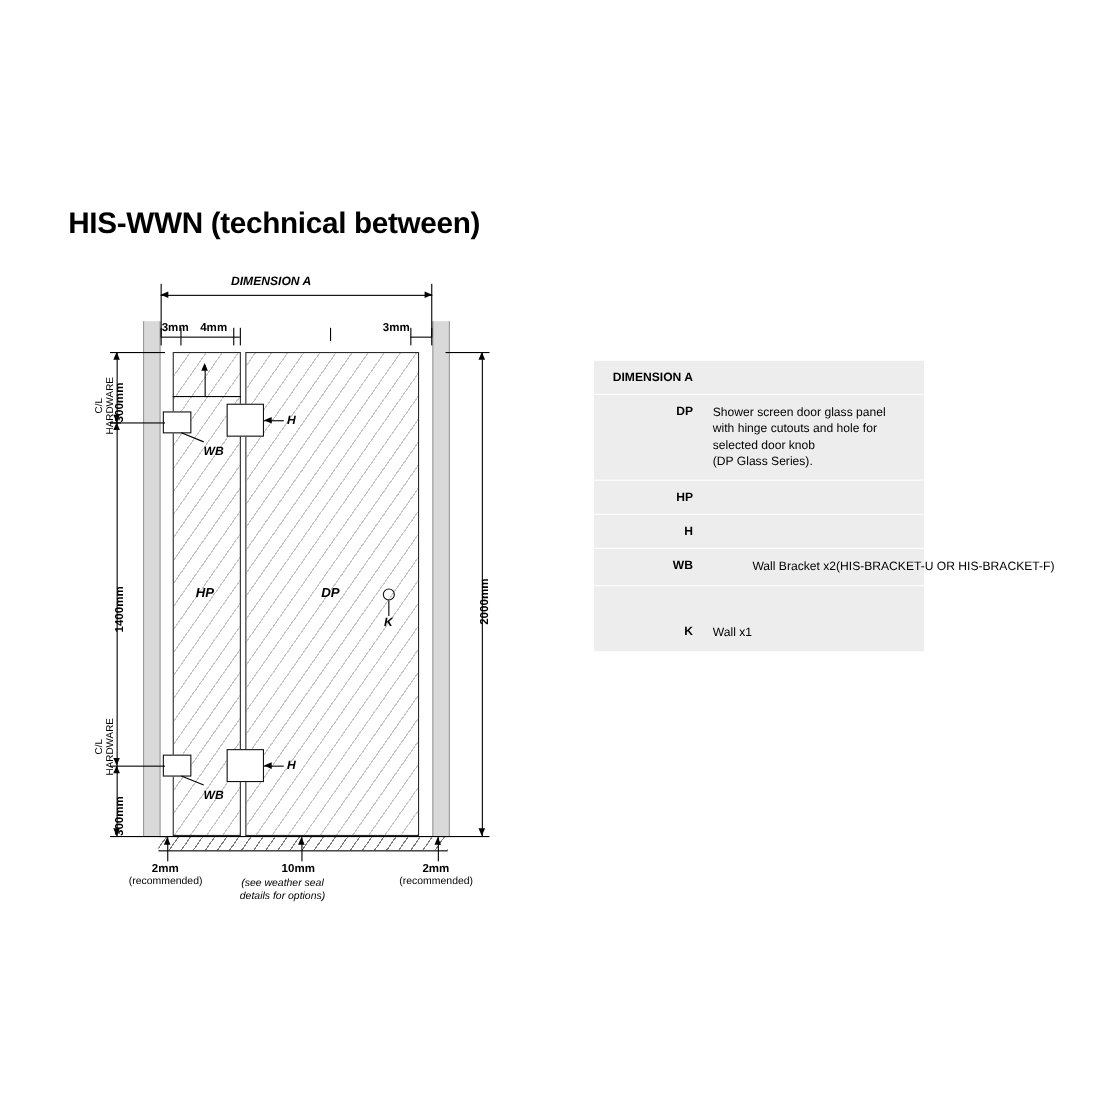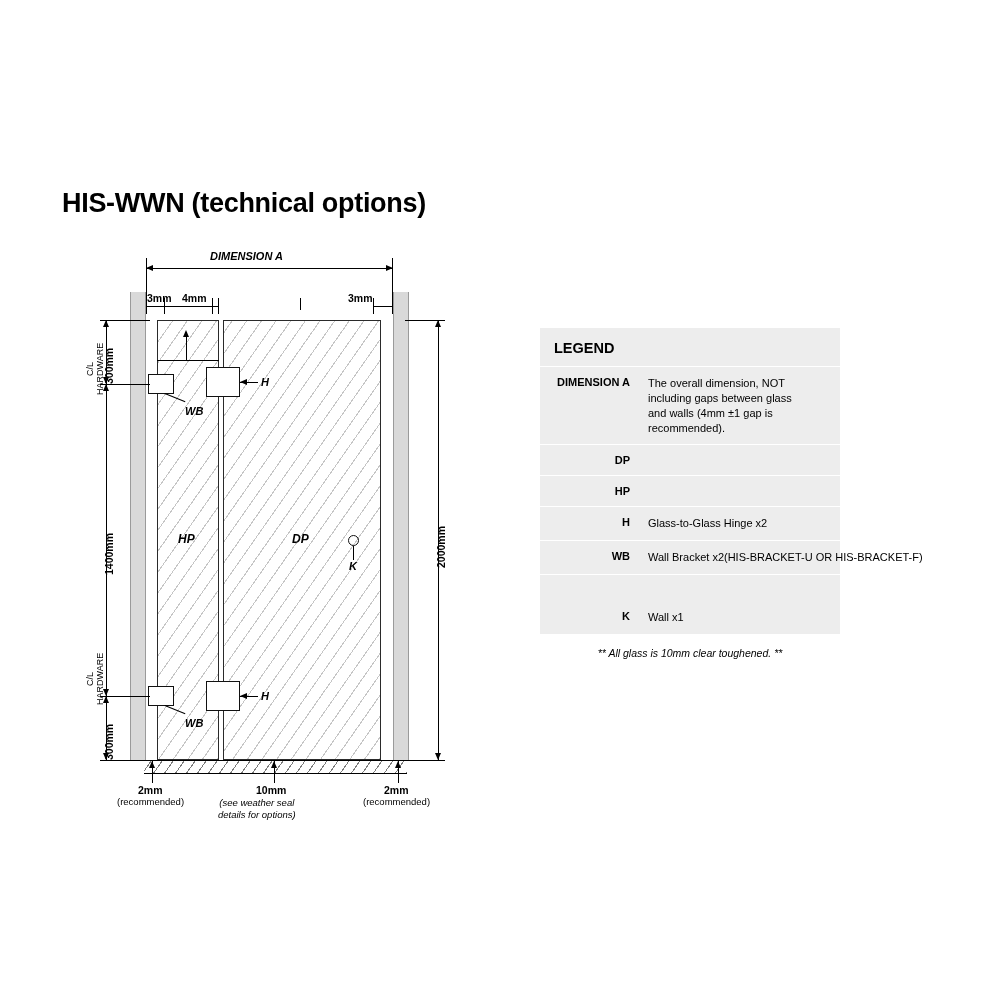--- a/index.html
+++ b/index.html
@@ -160,34 +160,34 @@
     font-weight: bold;
     font-size: 11px;
     box-sizing: border-box;
   }
   .legend-val {
     padding: 9px 8px 9px 8px;
     line-height: 1.35;
     font-size: 11px;
     white-space: pre-line;
   }
-  .legend-row.wide .legend-val { white-space: nowrap; }
+  .legend-row.wide .legend-val { white-space: nowrap; margin-left: 36px; }
   .legend-spacer { height: 26px; }
   #legend-note {
     text-align: center;
     font-style: italic;
     font-size: 10.5px;
     padding: 12px 4px 13px 4px;
     background: #ffffff;
   }
 </style>
 </head>
 <body>
 
-<div id="page-title">HIS-WWN (technical options)</div>
+<div id="page-title">HIS-WWN (technical between)</div>
 
 <div id="drawing">
 
   <div class="wall" style="left:70px; top:42px; width:14px; height:468px;"></div>
   <div class="wall" style="left:333px; top:42px; width:14px; height:468px;"></div>
 
   <div class="vline" style="left:86px; top:8px; height:48px;"></div>
   <div class="vline" style="left:332px; top:8px; height:48px;"></div>
   <div class="hline" style="left:86px; top:18px; width:247px;"></div>
   <div class="arrowL" style="left:86px; top:14.5px;"></div>
@@ -288,49 +288,46 @@
   <div class="lbl center" style="left:158px; top:547px; font-size:9.5px; font-style:italic; line-height:1.25;">(see weather seal<br>details for options)</div>
 
   <div class="vline" style="left:338px; top:511px; height:22px;"></div>
   <div class="arrowU" style="left:334.5px; top:511px;"></div>
   <div class="lbl bold center" style="left:324px; top:534px; font-size:10.5px;">2mm</div>
   <div class="lbl center" style="left:303px; top:547px; font-size:9.5px;">(recommended)</div>
 
 </div>
 
 <div id="legend">
-  <div class="legend-head">LEGEND</div>
 
   <div class="legend-row">
     <div class="legend-key">DIMENSION A</div>
-    <div class="legend-val">The overall dimension, NOT
-including gaps between glass
-and walls (4mm ±1 gap is
-recommended).</div>
   </div>
 
   <div class="legend-row">
     <div class="legend-key">DP</div>
+    <div class="legend-val">Shower screen door glass panel
+with hinge cutouts and hole for
+selected door knob
+(DP Glass Series).</div>
   </div>
 
   <div class="legend-row">
     <div class="legend-key">HP</div>
   </div>
 
   <div class="legend-row">
     <div class="legend-key">H</div>
-    <div class="legend-val">Glass-to-Glass Hinge x2</div>
   </div>
 
   <div class="legend-row wide">
     <div class="legend-key">WB</div>
     <div class="legend-val">Wall Bracket x2(HIS-BRACKET-U OR HIS-BRACKET-F)</div>
   </div>
 
   <div class="legend-spacer"></div>
 
   <div class="legend-row">
     <div class="legend-key">K</div>
     <div class="legend-val">Wall x1</div>
   </div>
 
-  <div id="legend-note">** All glass is 10mm clear toughened. **</div>
 </div>
 
 </body></html>

